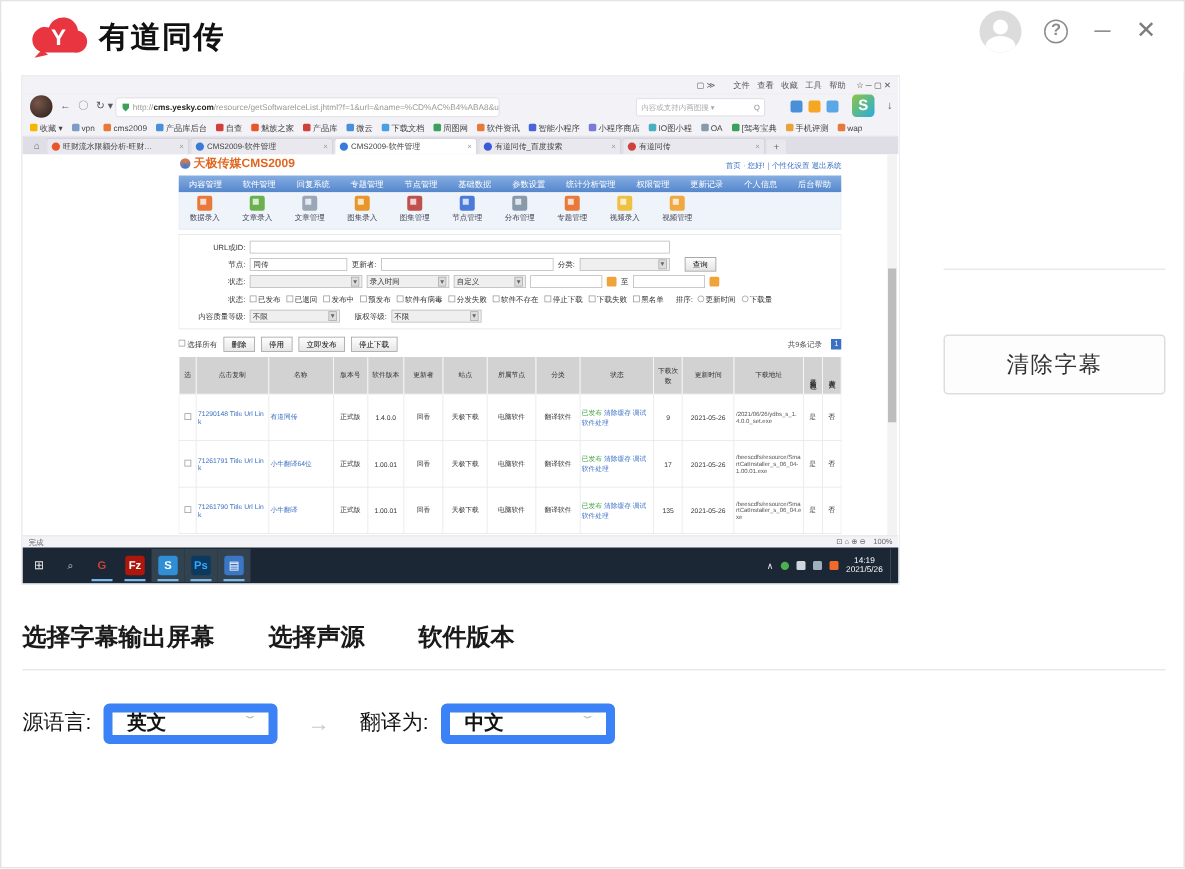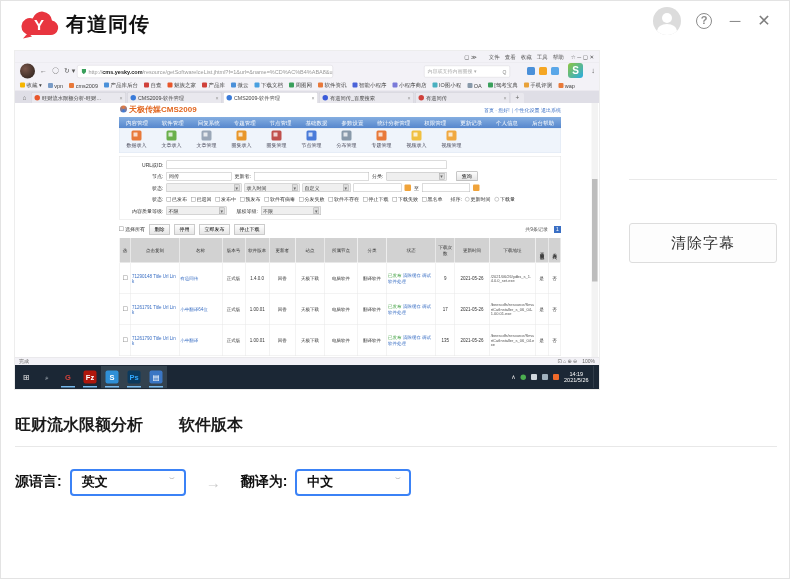--- a/index.html
+++ b/index.html
@@ -159,22 +159,22 @@
               align-items:center; justify-content:center; letter-spacing:1px; cursor:pointer; }
 
   
   .maintabs { position:absolute; left:14px; top:409px; width:762px; height:37px;
               border-bottom:1px solid #e8e8e8; display:flex; gap:36px; }
   .mtab { font-size:16px; font-weight:bold; color:#1a1a1a; padding-top:5px; height:37px; cursor:pointer; }
   .mtab.active { color:#d9343f; box-shadow:inset 0 -3px 0 #d9343f; }
 
   
   .langrow { position:absolute; left:14px; top:466px; display:flex; align-items:center; height:30px; }
-  .langlabel { font-size:14px; font-weight:bold; color:#111; margin-right:8px; }
-  .lsel { width:116px; height:27px; border:2px solid #3b82f6; border-radius:4px; background:#fff;
+  .langlabel { font-size:14px; font-weight:normal; color:#111; margin-right:8px; }
+  .lsel { width:116px; height:27px; border:6px solid #3b82f6; border-radius:4px; background:#fff;
           display:flex; align-items:center; padding:0 10px; font-size:13px; font-weight:bold;
           color:#111; cursor:pointer; }
   .lsel b { margin-left:auto; color:#bbb; font-weight:normal; font-size:11px; transform:scaleX(1.6); }
   .larrow { color:#c9c9c9; font-size:15px; margin:0 20px; }
 </style>
 </head>
 <body>
 
 <div class="app">
 
@@ -561,21 +561,22 @@
           <span class="deskline"></span>
         </div>
       </div>
     </div>
   </div>
 
   <div class="rp-divider"></div>
   <div class="clearbtn">清除字幕</div>
 
   <div class="maintabs">
-    <div class="mtab">旺财流水限额分析</div>
+    <div class="mtab">选择字幕输出屏幕</div>
+    <div class="mtab">选择声源</div>
     <div class="mtab">软件版本</div>
   </div>
 
   <div class="langrow">
     <span class="langlabel">源语言:</span>
     <div class="lsel">
       <span>英文</span>
       <b>ˇ</b>
     </div>
     <span class="larrow">→</span>

